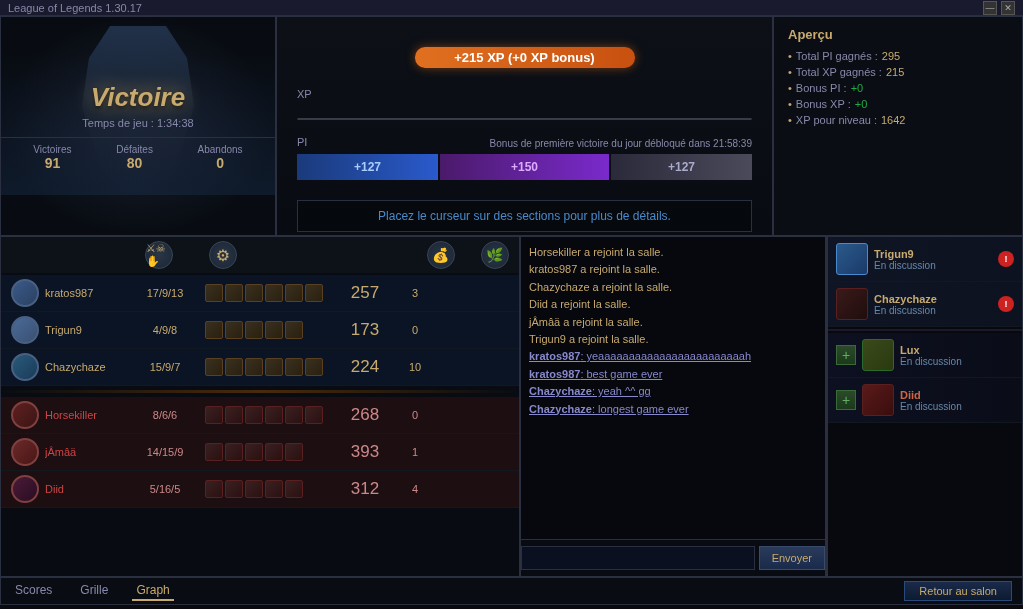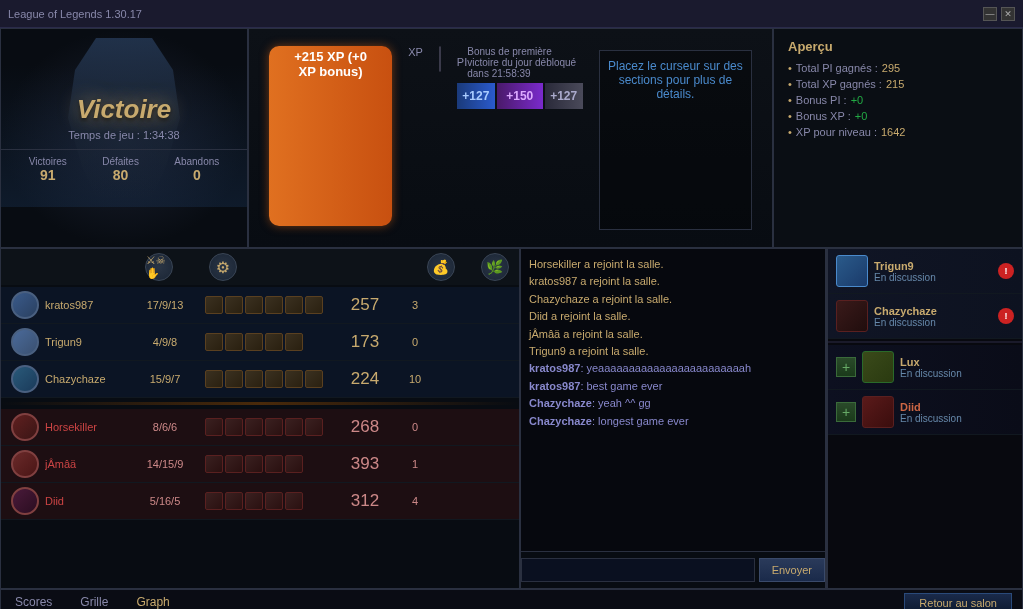--- a/index.html
+++ b/index.html
@@ -10,21 +10,21 @@
       font-family: 'Arial', sans-serif;
       font-size: 12px;
       color: #c8aa6e;
       overflow: hidden;
       position: relative;
     }
 
     
     .title-bar {
       background: #1a1a2e;
-      height: 28px;
+      height: 16px;
       display: flex;
       align-items: center;
       padding: 0 8px;
       border-bottom: 1px solid #2a2a4a;
       justify-content: space-between;
     }
     .title-bar-text {
       color: #8888aa;
       font-size: 11px;
     }
@@ -56,21 +56,21 @@
 
     
     .top-section {
       display: flex;
       height: 220px;
       border-bottom: 2px solid #2a3040;
     }
 
     
     .victory-panel {
-      width: 248px;
+      width: 276px;
       background: linear-gradient(135deg, #0d1520 0%, #0a1018 100%);
       border-right: 2px solid #2a3040;
       position: relative;
       display: flex;
       flex-direction: column;
       align-items: center;
       justify-content: center;
       overflow: hidden;
     }
     .victory-bg {
@@ -130,23 +130,23 @@
     }
     .stat-value {
       color: #c8aa6e;
       font-size: 14px;
       font-weight: bold;
     }
 
     
     .xp-panel {
       flex: 1;
-      padding: 17px 20px;
-      display: flex;
-      flex-direction: row;
+      padding: 30px 20px;
+      display: flex;
+      flex-direction: column;
       gap: 16px;
       background: linear-gradient(180deg, #0d1117 0%, #080c12 100%);
     }
     .xp-bonus-badge {
       background: linear-gradient(90deg, #e07020, #c85010);
       color: white;
       padding: 3px 20px;
       border-radius: 10px;
       font-size: 13px;
       font-weight: bold;
@@ -396,21 +396,21 @@
       overflow-y: auto;
       display: flex;
       flex-direction: column;
       gap: 2px;
     }
     .chat-msg {
       font-size: 11px;
       line-height: 1.4;
     }
     .chat-msg.system { color: #c8aa6e; }
-    .chat-msg.player { color: #8888cc; }
+    .chat-msg.player { color: #8888cc; text-decoration: underline; }
     .chat-msg .chat-name { font-weight: bold; }
     .chat-input-area {
       padding: 6px 0;
       display: flex;
       gap: 4px;
       border-top: 1px solid #2a3040;
       background: #080c12;
       justify-content: flex-end;
     }
     .chat-input {

